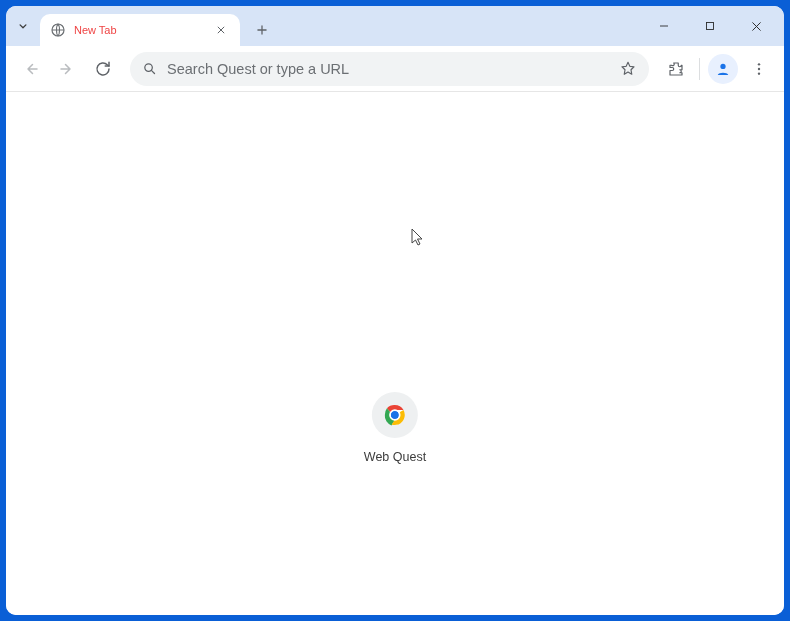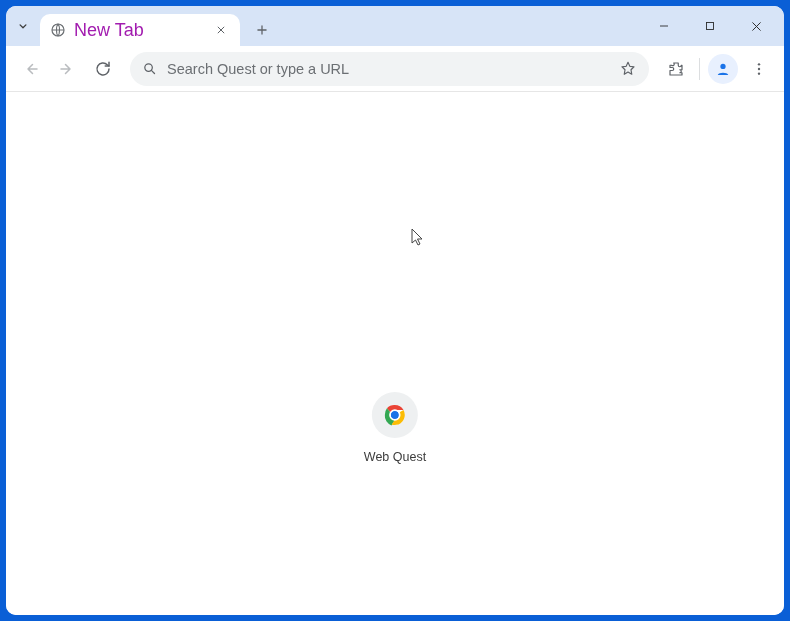--- a/index.html
+++ b/index.html
@@ -38,22 +38,22 @@
   }
   .tab {
     background: #fff;
     height: 32px;
     width: 200px;
     border-radius: 10px 10px 0 0;
     display: flex;
     align-items: center;
     padding: 4px 10px;
     gap: 8px;
-    font-size: 18px;
-    color: #a21caf;
+    font-size: 11px;
+    color: #ef4444;
     position: relative;
     margin-top: 8px;
   }
   .tab .favicon { width: 16px; height: 16px; display:flex; align-items:center; justify-content:center; }
   .tab .title { flex: 1; }
   .tab .close {
     width: 18px; height: 18px;
     display: flex; align-items: center; justify-content: center;
     border-radius: 50%;
     font-size: 14px; color: #555;

